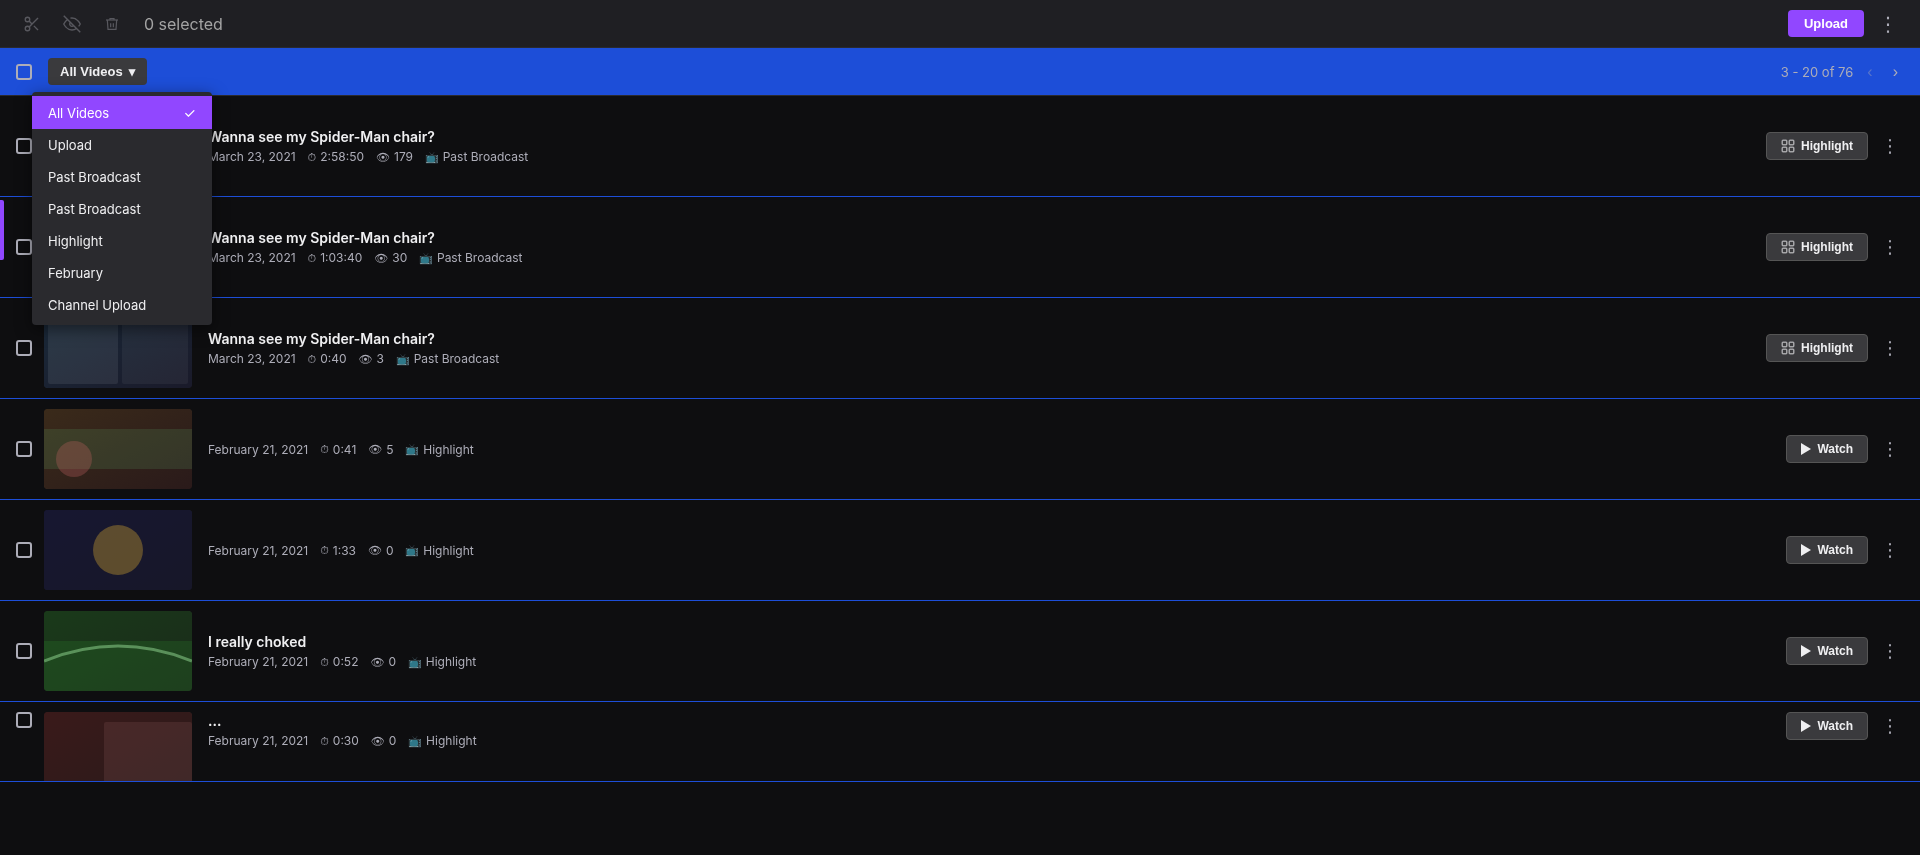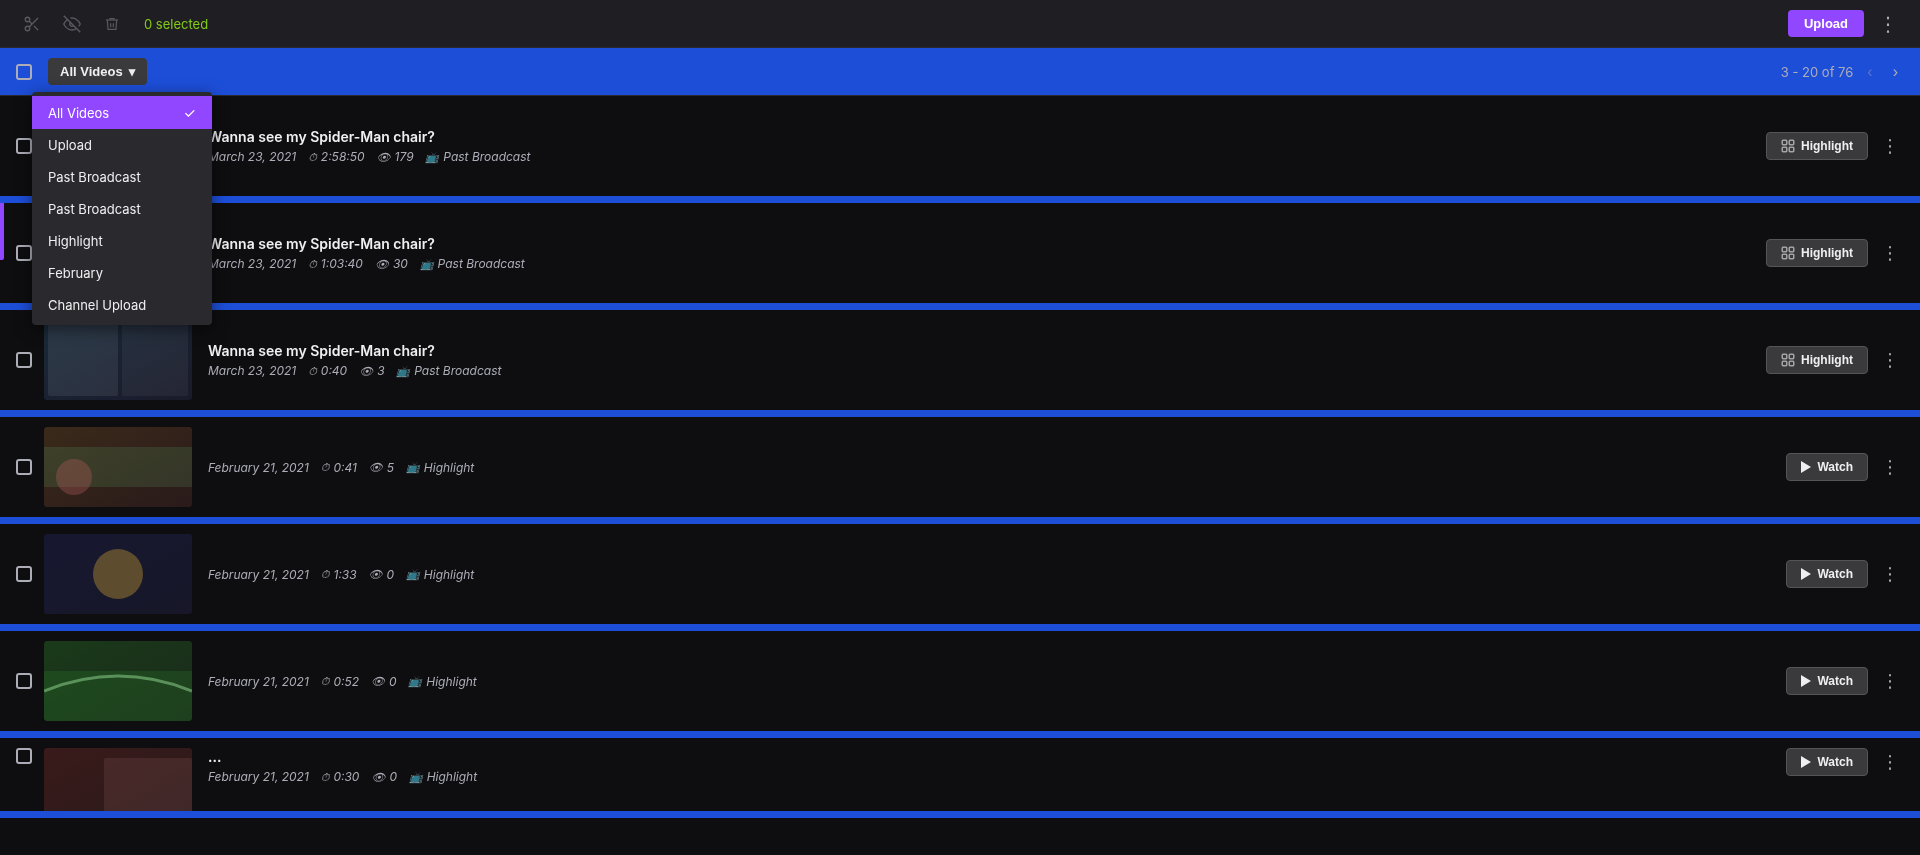--- a/index.html
+++ b/index.html
@@ -35,22 +35,22 @@
       border-radius: 4px;
       color: #adadb8;
       cursor: pointer;
       display: flex;
       align-items: center;
       justify-content: center;
       font-size: 16px;
     }
     .toolbar-icon-btn.disabled { opacity: 0.4; cursor: not-allowed; }
     .selected-count {
-      color: #84cc16;
-      font-size: 13px;
+      color: #a3a3a3;
+      font-size: 16px;
       margin-left: 8px;
     }
     .toolbar-right {
       margin-left: auto;
       display: flex;
       align-items: center;
       gap: 8px;
     }
     .upload-btn {
       background: #9147ff;
@@ -160,21 +160,21 @@
     }
 
     
     .video-list {
       background: #0e0e10;
     }
     .video-row {
       display: flex;
       align-items: center;
       padding: 10px 16px;
-      border-bottom: 7px solid #1d4ed8;
+      border-bottom: 1px solid #1d4ed8;
       min-height: 80px;
       position: relative;
     }
     .video-row .checkbox {
       margin-right: 12px;
       flex-shrink: 0;
     }
     .video-thumbnail {
       width: 148px;
       height: 80px;
@@ -206,21 +206,20 @@
       align-items: center;
       gap: 12px;
       color: #adadb8;
       font-size: 12px;
       flex-wrap: wrap;
     }
     .meta-item {
       display: flex;
       align-items: center;
       gap: 4px;
-      font-style: italic;
     }
     .video-actions {
       display: flex;
       align-items: center;
       gap: 8px;
       flex-shrink: 0;
     }
     .highlight-btn {
       background: #3a3a3d;
       border: 1px solid #555;
@@ -631,20 +630,21 @@
       </defs>
       <rect width="148" height="80" fill="url(#g6)"></rect>
 
       <rect x="0" y="30" width="148" height="50" fill="rgba(50,150,50,0.2)"></rect>
           <path d="M0 50 Q74 20 148 50" stroke="rgba(150,220,150,0.5)" stroke-width="3" fill="none"></path>
 
     </svg>
 
     </div>
     <div class="video-info">
+      <div class="video-title">I really choked</div>
       <div class="video-meta">
         <span class="meta-item">February 21, 2021</span>
         <span class="meta-item">
           <span style="font-size:11px;">⏱</span>
           0:52
         </span>
         <span class="meta-item">
           <span style="font-size:11px;">👁</span>
           0
         </span>

